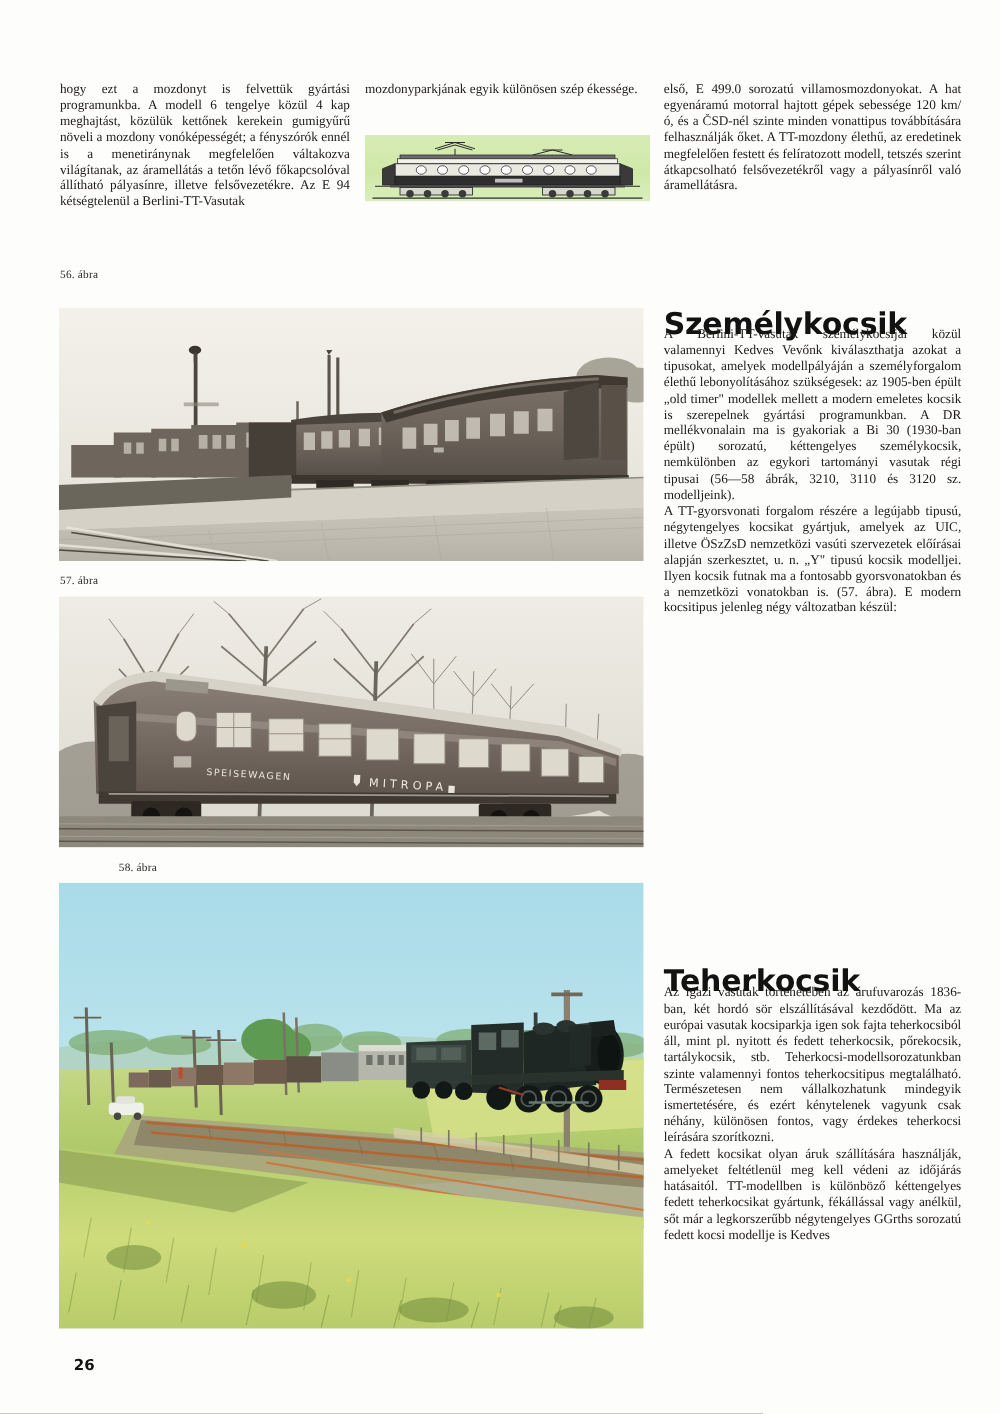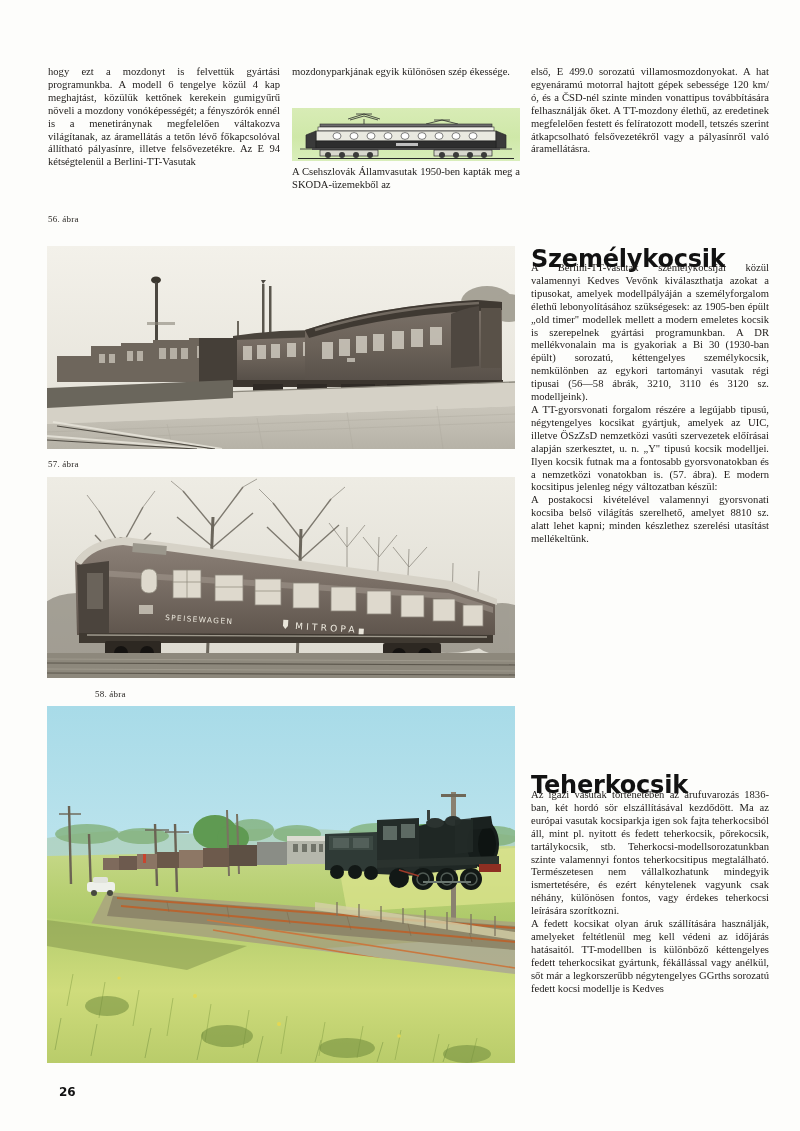--- a/index.html
+++ b/index.html
@@ -183,32 +183,30 @@
 
       <g stroke="#2a2a2a" stroke-width="0.8">
         <line x1="8" y1="41" x2="20" y2="41"></line>
         <line x1="208" y1="41" x2="220" y2="41"></line>
       </g>
 
       <line x1="6" y1="50.5" x2="222" y2="50.5" stroke="#2a2a2a" stroke-width="1"></line>
     </svg>
   </div>
 
-  <div id="cap-loco">A Csehszlovák Államvasutak 1950-ben kapták meg a SKODA-üzemekből az</div>
 
   <div class="col" id="col-right">
     <p>első, E 499.0 sorozatú villamosmozdonyokat. A hat egyenáramú motorral hajtott gépek sebessége 120 km/ó, és a ČSD-nél szinte minden vonattipus továbbítására felhasználják őket. A TT-mozdony élethű, az eredetinek megfelelően festett és felíratozott modell, tetszés szerint átkapcsolható felsővezetékről vagy a pályasínről való áramellátásra.</p>
   </div>
 
   <div class="section-heading" id="heading-szemelykocsik">Személykocsik</div>
 
   <div class="col" id="col-right-2">
     <p>A Berlini-TT-vasutak személykocsijai közül valamennyi Kedves Vevőnk kiválaszthatja azokat a tipusokat, amelyek modellpályáján a személyforgalom élethű lebonyolításához szükségesek: az 1905-ben épült „old timer" modellek mellett a modern emeletes kocsik is szerepelnek gyártási programunkban. A DR mellékvonalain ma is gyakoriak a Bi 30 (1930-ban épült) sorozatú, kéttengelyes személykocsik, nemkülönben az egykori tartományi vasutak régi tipusai (56—58 ábrák, 3210, 3110 és 3120 sz. modelljeink).</p>
     <p>A TT-gyorsvonati forgalom részére a legújabb tipusú, négytengelyes kocsikat gyártjuk, amelyek az UIC, illetve ÖSzZsD nemzetközi vasúti szervezetek előírásai alapján szerkesztet, u. n. „Y" tipusú kocsik modelljei. Ilyen kocsik futnak ma a fontosabb gyorsvonatokban és a nemzetközi vonatokban is. (57. ábra). E modern kocsitipus jelenleg négy változatban készül:</p>
-    <p>A postakocsi kivételével valamennyi gyorsvonati kocsiba belső világítás szerelhető, amelyet 8810 sz. alatt lehet kapni; minden készlethez szerelési utasítást mellékeltünk.</p>
   </div>
 
   <div class="section-heading" id="heading-teherkocsik">Teherkocsik</div>
 
   <div class="col" id="col-right-3">
     <p>Az igazi vasutak történetében az árufuvarozás 1836-ban, két hordó sör elszállításával kezdődött. Ma az európai vasutak kocsiparkja igen sok fajta teherkocsiból áll, mint pl. nyitott és fedett teherkocsik, pőrekocsik, tartálykocsik, stb. Teherkocsi-modellsorozatunkban szinte valamennyi fontos teherkocsitipus megtalálható. Természetesen nem vállalkozhatunk mindegyik ismertetésére, és ezért kénytelenek vagyunk csak néhány, különösen fontos, vagy érdekes teherkocsi leírására szorítkozni.</p>
     <p>A fedett kocsikat olyan áruk szállítására használják, amelyeket feltétlenül meg kell védeni az időjárás hatásaitól. TT-modellben is különböző kéttengelyes fedett teherkocsikat gyártunk, fékállással vagy anélkül, sőt már a legkorszerűbb négytengelyes GGrths sorozatú fedett kocsi modellje is Kedves</p>
   </div>
 
   <div class="fig-caption" id="cap-56">56. ábra</div>

